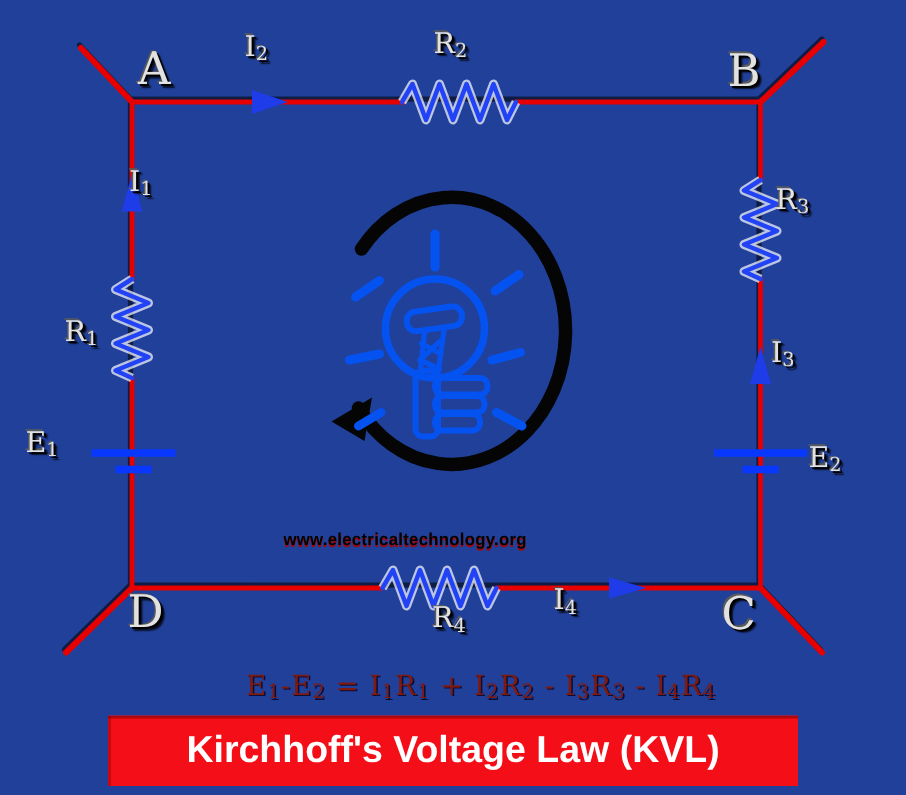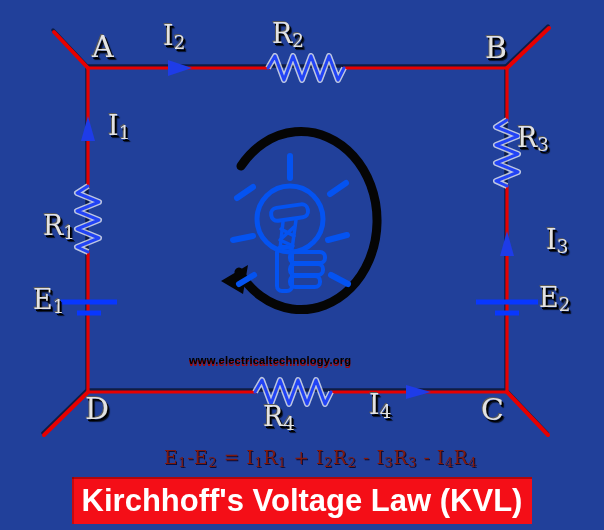--- a/index.html
+++ b/index.html
@@ -6,21 +6,21 @@
   .stage{
     position:relative;
     width:604px;height:530px;
     background:var(--background,#21409a);
     overflow:hidden;
     font-family:"DejaVu Serif","Liberation Serif",serif;
   }
   .stage svg{position:absolute;left:0;top:0;}
   .clabel{
     position:absolute;
-    font-size:27px;
+    font-size:19px;
     color:var(--label,#e2e2e2);
     text-shadow:1.5px 1.5px 0 #000, 2.5px 2.5px 1px rgba(0,0,0,.75), -1px -1px 0 #5a5a5a;
     line-height:1;
     white-space:nowrap;
     user-select:none;
   }
   .clabel sub{font-size:.68em;vertical-align:-0.24em;}
   .node{font-size:30px;}
   .watermark{
     position:absolute;left:189px;top:354px;
@@ -40,21 +40,21 @@
   }
   .equation sub{font-size:.72em;vertical-align:-0.2em;}
   .banner{
     position:absolute;left:72px;top:477px;width:460px;height:47px;
     background:var(--banner-bg,#f40e17);
     box-shadow:inset 0 2px 0 rgba(110,0,0,.5), inset 2px 0 0 rgba(110,0,0,.35);
     display:flex;align-items:center;justify-content:center;
   }
   .banner span{
     font-family:"Liberation Sans","DejaVu Sans",sans-serif;
-    font-weight:bold;font-size:31px;
+    font-weight:bold;font-size:25px;
     color:var(--banner-text,#fff);
     white-space:nowrap;
   }
 </style>
 </head>
 <body>
 
 <div class="stage">
 
   <svg width="604" height="530" viewBox="0 0 604 530">
@@ -145,28 +145,28 @@
       </g>
     </g>
   </svg>
 
   <div class="clabel node" style="left:92px;top:32px">A</div>
   <div class="clabel node" style="left:485px;top:33px">B</div>
   <div class="clabel node" style="left:481px;top:395px">C</div>
   <div class="clabel node" style="left:85px;top:394px">D</div>
 
   <div class="clabel" style="left:163px;top:22px"><span>I</span><sub>2</sub></div>
-  <div class="clabel" style="left:272px;top:20px"><span>R</span><sub>2</sub></div>
-  <div class="clabel" style="left:108px;top:112px"><span>I</span><sub>1</sub></div>
+  <div class="clabel" style="left:289px;top:20px"><span>R</span><sub>2</sub></div>
+  <div class="clabel" style="left:86px;top:112px"><span>I</span><sub>1</sub></div>
   <div class="clabel" style="left:43px;top:212px"><span>R</span><sub>1</sub></div>
-  <div class="clabel" style="left:33px;top:286px"><span>E</span><sub>1</sub></div>
+  <div class="clabel" style="left:17px;top:286px"><span>E</span><sub>1</sub></div>
   <div class="clabel" style="left:517px;top:124px"><span>R</span><sub>3</sub></div>
-  <div class="clabel" style="left:546px;top:226px"><span>I</span><sub>3</sub></div>
-  <div class="clabel" style="left:539px;top:284px"><span>E</span><sub>2</sub></div>
-  <div class="clabel" style="left:263px;top:403px"><span>R</span><sub>4</sub></div>
+  <div class="clabel" style="left:514px;top:226px"><span>I</span><sub>3</sub></div>
+  <div class="clabel" style="left:539px;top:296px"><span>E</span><sub>2</sub></div>
+  <div class="clabel" style="left:288px;top:403px"><span>R</span><sub>4</sub></div>
   <div class="clabel" style="left:369px;top:391px"><span>I</span><sub>4</sub></div>
 
   <div class="watermark">www.electricaltechnology.org</div>
 
   <div class="equation">E<sub>1</sub>-E<sub>2</sub> = I<sub>1</sub>R<sub>1</sub> + I<sub>2</sub>R<sub>2</sub> - I<sub>3</sub>R<sub>3</sub> - I<sub>4</sub>R<sub>4</sub></div>
 
   <div class="banner">
     <span>Kirchhoff's Voltage Law (KVL)</span>
   </div>
 

